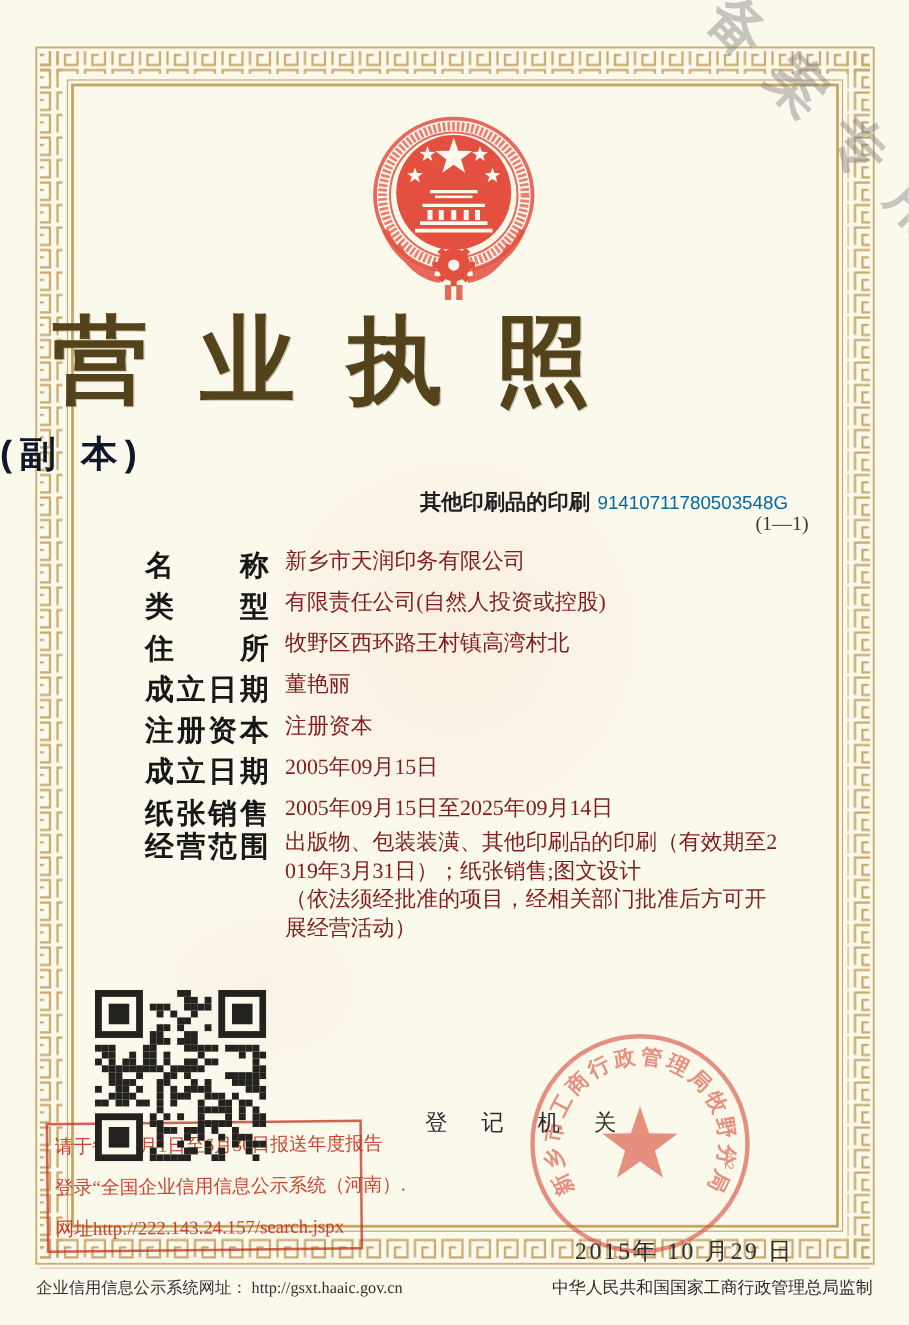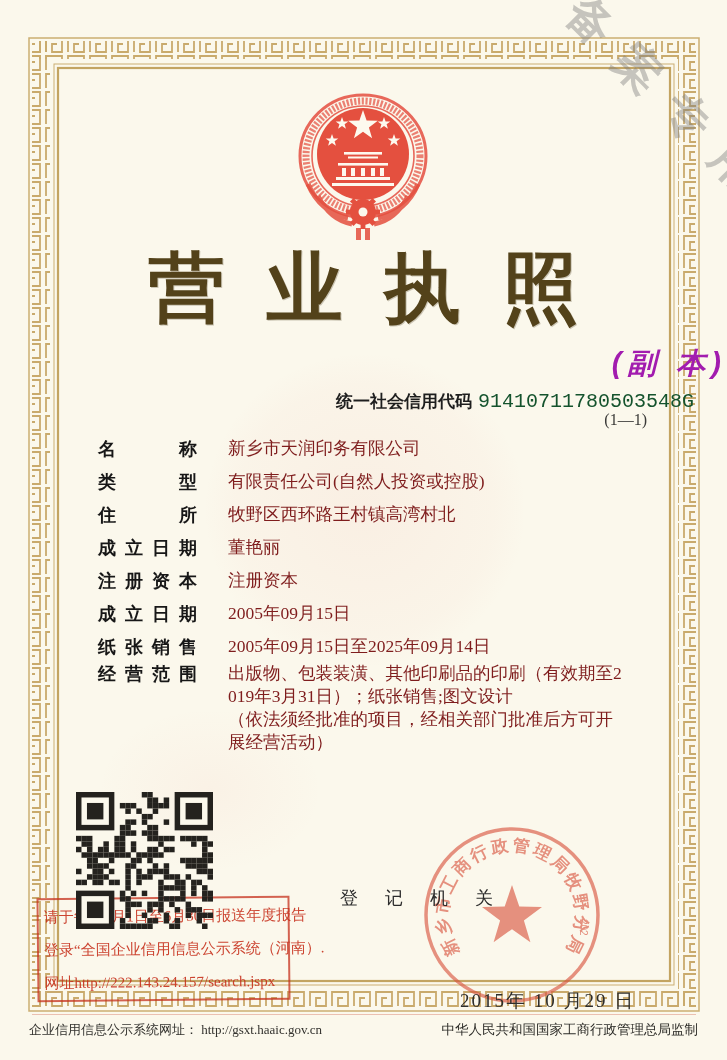--- a/index.html
+++ b/index.html
@@ -22,39 +22,39 @@
   .watermark{
     position:absolute;left:505px;top:70px;width:330px;
     transform:rotate(45deg);
     font-size:46px;letter-spacing:22px;font-weight:bold;
     color:rgba(125,125,125,.42);
     text-align:center;z-index:2;
   }
   .emblem{position:absolute;left:296px;top:92px;width:134px;height:150px;z-index:2;}
   .title{
     position:absolute;left:0;right:0;top:238px;
-    text-align:center;font-size:76px;font-weight:800;
+    font-size:76px;font-weight:800;
     letter-spacing:42px;text-indent:42px;
     color:#53421a;z-index:2;
     text-shadow:1px 1px 0 rgba(60,45,10,.25);
   }
   .subtitle{
     position:absolute;left:0;right:0;top:344px;
-    text-align:right;font-size:29px;font-weight:600;
-    letter-spacing:6px;color:#a21caf;z-index:2;font-style:italic;
+    text-align:left;font-size:29px;font-weight:600;
+    letter-spacing:6px;color:#0f172a;z-index:2;
   }
   .credit-line{position:absolute;left:336px;top:390px;z-index:2;white-space:nowrap;}
   .credit-line .lab{font-size:17px;font-weight:bold;color:#1e1e1e;}
-  .credit-line .num{font-size:20px;color:#14532d;font-family:Liberation Mono, monospace;margin-left:6px;}
+  .credit-line .num{font-size:15px;color:#0369a1;font-family:Liberation Sans, sans-serif;margin-left:6px;}
   .page-no{position:absolute;left:585px;top:411px;width:62px;text-align:right;
     font-size:16px;color:#3a3a38;font-family:"Liberation Serif",serif;z-index:2;}
   .row{position:absolute;left:0;top:0;width:727px;z-index:2;}
   .row .lab{
-    position:absolute;left:98px;width:99px;
-    font-size:18px;font-weight:bold;color:#171717;
+    position:absolute;left:116px;width:99px;
+    font-size:23px;font-weight:bold;color:#171717;
     text-align:justify;text-align-last:justify;-moz-text-align-last:justify;
   }
   .row .val{
     position:absolute;left:228px;width:446px;
     font-size:17.5px;color:#7f1d1d;
     font-family:Liberation Serif, serif;
     white-space:pre-wrap;line-height:23px;
   }
   .qr{position:absolute;left:76px;top:792px;width:137px;height:137px;z-index:4;}
   .notice{
@@ -162,21 +162,21 @@
     <g fill="#e4503f" opacity=".85">
       <rect x="60" y="136" width="5" height="12"></rect>
       <rect x="69" y="136" width="5" height="12"></rect>
     </g>
   </svg>
 
   <div class="title">营业执照</div>
   <div class="subtitle">(副 本)</div>
 
   <div class="credit-line">
-    <span class="lab">统一社会信用代码</span><span class="num">91410711780503548G</span>
+    <span class="lab">其他印刷品的印刷</span><span class="num">91410711780503548G</span>
   </div>
   <div class="page-no">(1—1)</div>
 
   <div class="row" style="top:437px">
     <div class="lab">名称</div>
     <div class="val">新乡市天润印务有限公司</div>
   </div>
   <div class="row" style="top:470px">
     <div class="lab">类型</div>
     <div class="val">有限责任公司(自然人投资或控股)</div>

